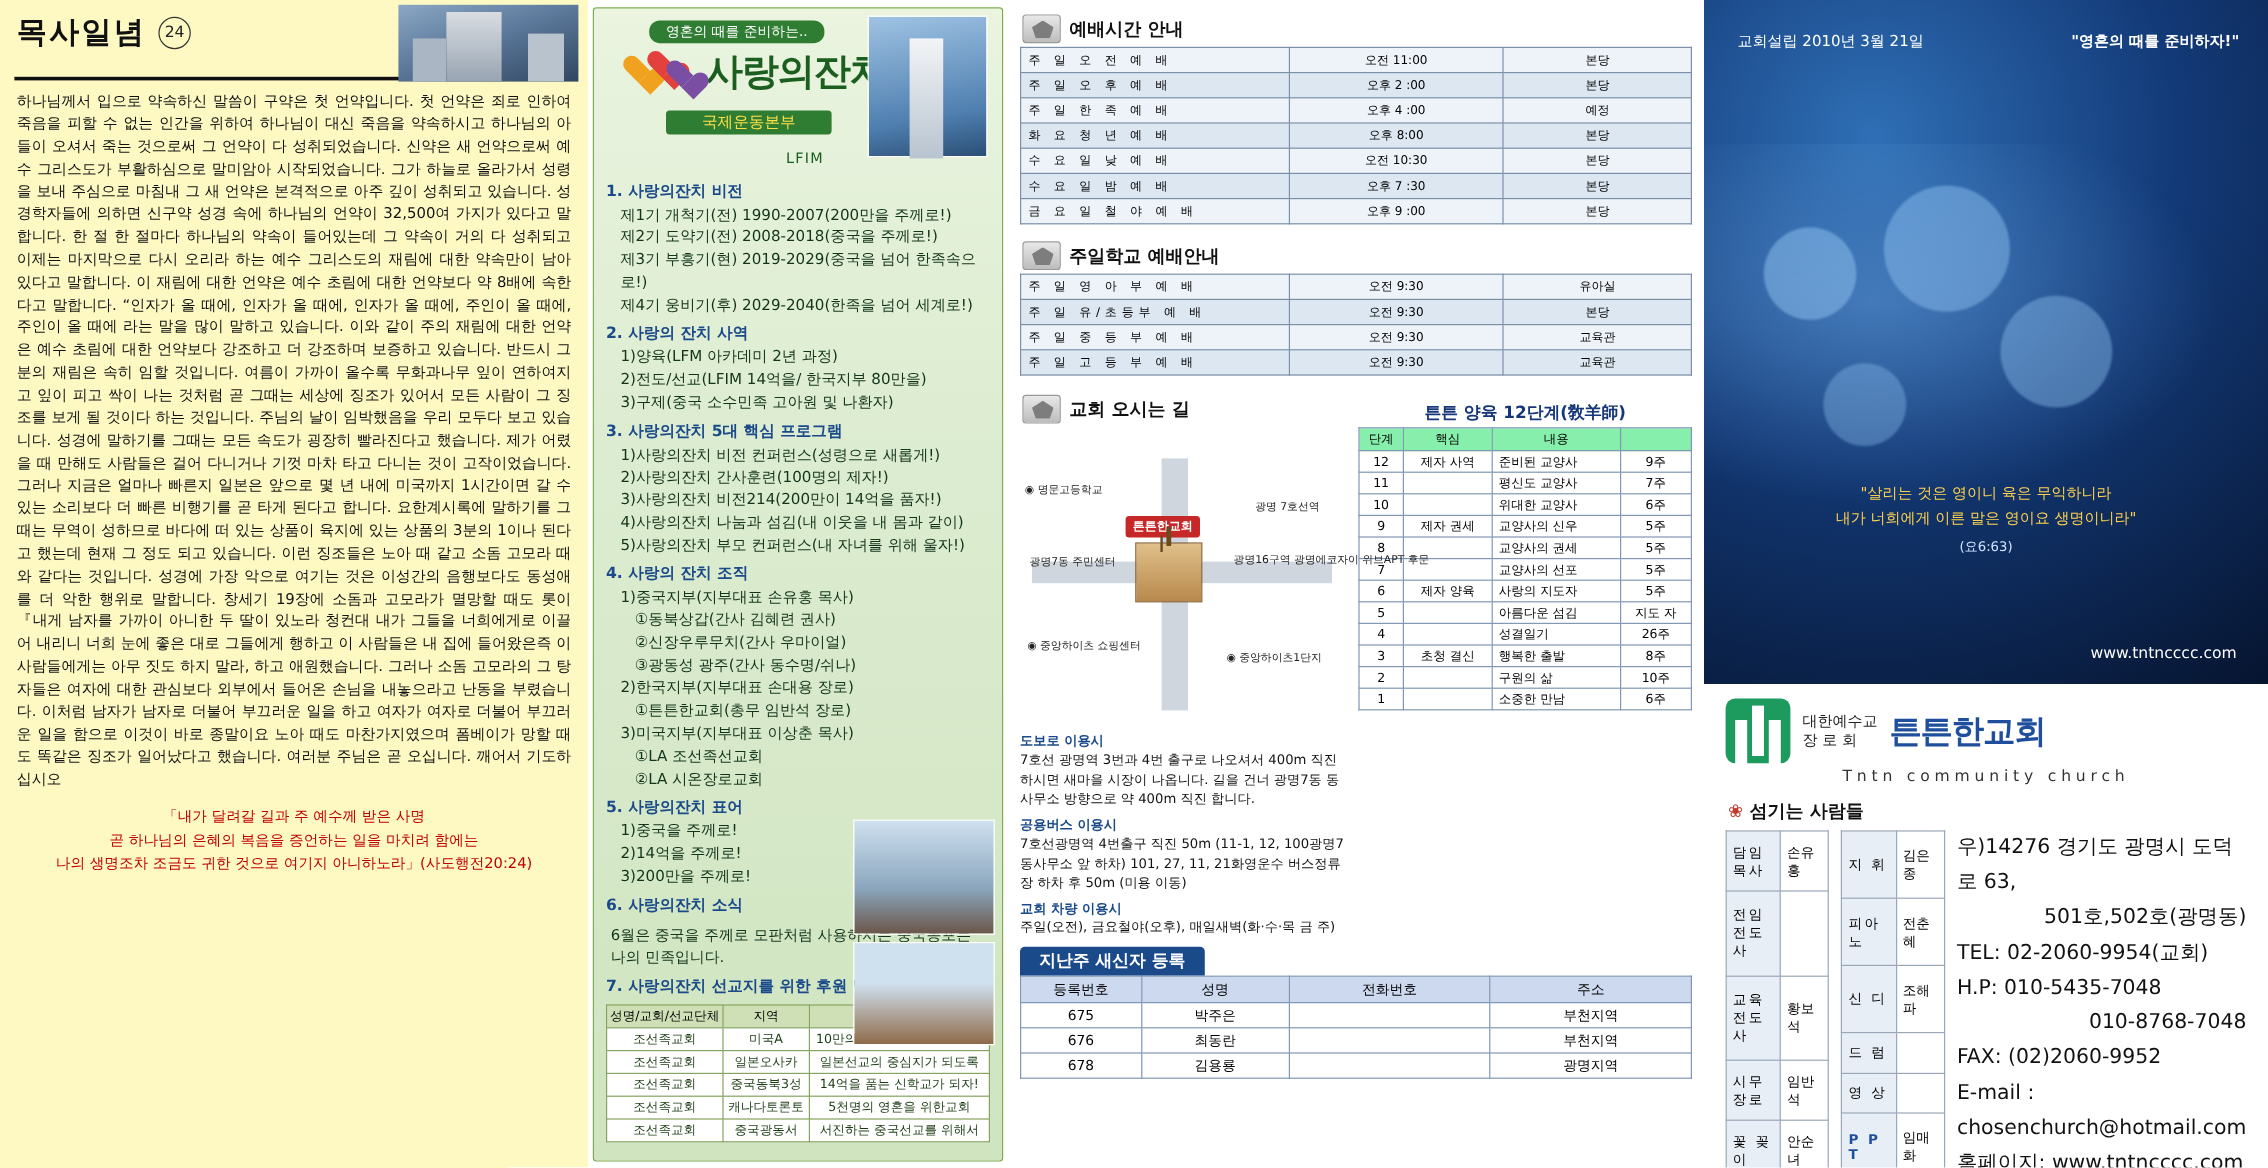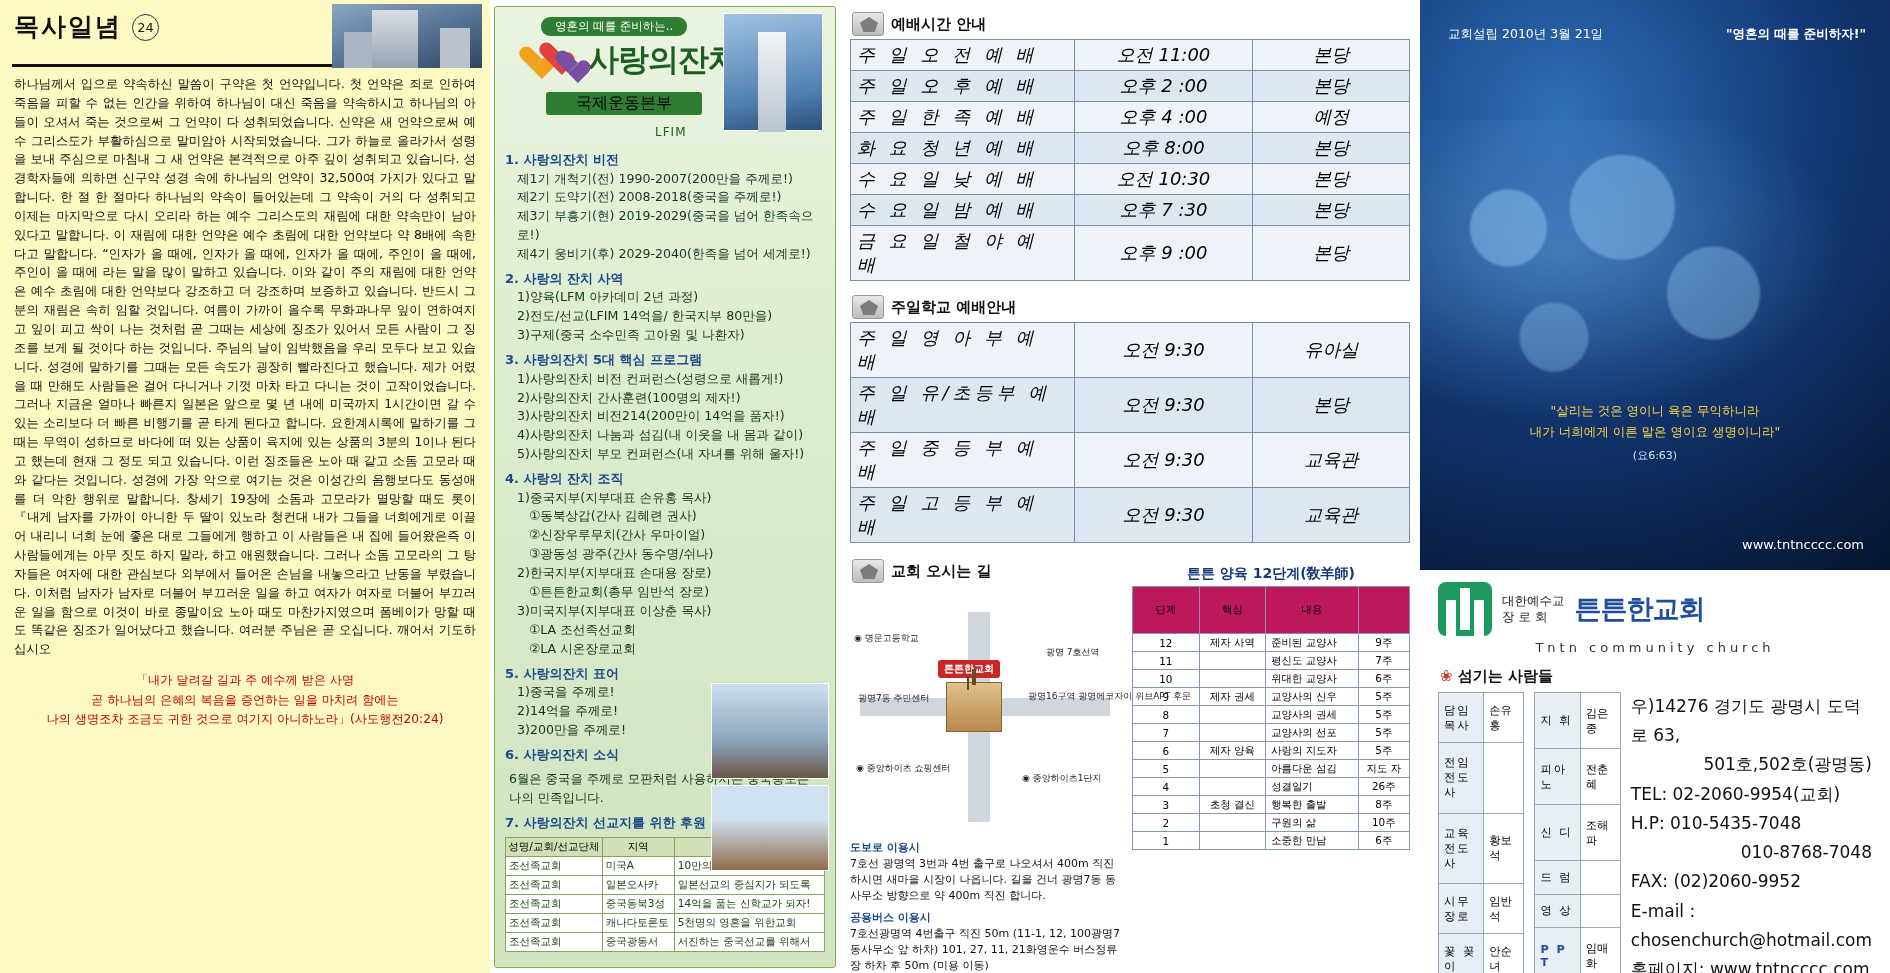--- a/index.html
+++ b/index.html
@@ -62,21 +62,21 @@
   .heart::before,.heart::after{
     content:""; position:absolute; width:14px;height:22px;border-radius:14px 14px 0 0;
   }
   .heart::before{left:13px;transform:rotate(-45deg);transform-origin:0 100%;}
   .heart::after{left:13px;transform:rotate(45deg);transform-origin:0 100%;}
   .h1{left:0;top:4px}.h1::before,.h1::after{background:#f0a11e}
   .h2{left:20px;top:0}.h2::before,.h2::after{background:#e2413d}
   .h3{left:36px;top:8px}.h3::before,.h3::after{background:#7a4fa3}
   .logo-title { font-size:31px; font-weight:bold; color:#1b5e20; letter-spacing:-1px; }
   .logo-sub {
-    display:inline-block;background:#2f7d32;color:#000000;font-size:16px;
+    display:inline-block;background:#2f7d32;color:#fde047;font-size:13px;
     padding:1px 30px;border-radius:3px;margin-top:3px;
   }
   .logo-lfim { position:absolute; left:150px; top:112px; font-size:12px; color:#1b5e20; letter-spacing:1px;}
   .logo-photo {
     position:absolute; right:2px; top:0; width:100px; height:118px;
     background:linear-gradient(170deg,#9fc3e3,#4f7fb0 70%,#2b4f75);
     border:1px solid #ffffff;
   }
   .logo-photo::after{
     content:"";position:absolute;left:34px;top:18px;width:28px;height:100px;
@@ -92,36 +92,36 @@
     background:linear-gradient(#cfe0ef,#8aa6bd 60%,#6b564a);
     border:1px solid #fff;
   }
   .temple-photo{
     position:absolute; right:6px; bottom:96px; width:118px; height:86px;
     background:linear-gradient(#cfe0ef 40%,#8f6b4a);
     border:1px solid #fff;
   }
   .g-table { width:100%; border-collapse:collapse; font-size:10.5px; margin-top:4px; background:#fff;}
   .g-table th { background:#cfe0b6; border:1px solid #86a35f; padding:2px 1px; font-weight:normal;}
-  .g-table td { border:1px solid #86a35f; padding:2px 3px; color:#1b3c12;}
+  .g-table td { border:1px solid #86a35f; padding:2px 3px; text-align:center; color:#1b3c12;}
 
   
   .col3 { width:580px; padding:8px 10px 4px 10px; font-size:12px; }
   .sec-head { display:flex; align-items:center; gap:7px; margin:4px 0 3px 2px; }
   .sec-head .ic {
     width:32px;height:24px;border-radius:3px;
     background:linear-gradient(#e8e8e8,#bdbdbd);
     border:1px solid #999; position:relative;
   }
   .sec-head .ic::after{
     content:"";position:absolute;left:7px;top:4px;width:18px;height:15px;
     background:#7d7d7d; clip-path:polygon(50% 0,100% 38%,82% 100%,18% 100%,0 38%);
   }
   .sec-title { font-size:15px; font-weight:bold; color:#111; }
-  table.sch { width:100%; border-collapse:collapse; font-size:18px;font-style:italic; }
+  table.sch { width:100%; border-collapse:collapse; font-size:10px; }
   table.sch td { border:1px solid #7b8fa8; padding:3px 6px; height:20px; }
   table.sch tr:nth-child(odd) td { background:#eef3f9; }
   table.sch tr:nth-child(even) td { background:#dde7f2; }
   table.sch td.c1 { width:40%; letter-spacing:4px; }
   table.sch td.c2 { width:32%; text-align:center; }
   table.sch td.c3 { width:28%; text-align:center; }
   .two-col { display:flex; gap:10px; margin-top:6px; }
   .map-box { width:272px; }
   .map-canvas {
     position:relative; height:248px; background:#fff; font-size:9px; color:#222;
@@ -138,21 +138,21 @@
     position:absolute; left:96px; top:96px; width:56px; height:50px;
     background:linear-gradient(#e0c08a,#b8894d); border:1px solid #8a6432;
   }
   .church-bldg::after{
     content:""; position:absolute; left:25px; top:-14px; width:4px; height:16px; background:#6b4a20;
     box-shadow:-6px 6px 0 -1px #6b4a20;
   }
   .step-box { flex:1; }
   .step-title { text-align:center; font-size:14px; font-weight:bold; color:#16367a; margin-bottom:3px;}
   table.step { width:100%; border-collapse:collapse; font-size:10.4px; }
-  table.step th { background:#be185d; border:1px solid #8197b6; padding:16px; font-weight:normal; }
+  table.step th { background:#86efac; border:1px solid #8197b6; padding:2px; font-weight:normal; }
   table.step td { border:1px solid #8197b6; padding:1.5px 3px; text-align:center; }
   table.step td.nm { text-align:left; padding-left:5px; }
   .dir-note { font-size:11px; line-height:1.45; margin-top:6px; color:#111; }
   .dir-note b { color:#1b4a8a; }
   .newmem-title {
     display:inline-block; background:#1b4a8a; color:#fff; font-size:14px; font-weight:bold;
     padding:3px 16px; border-radius:4px 4px 0 0; margin-top:8px;
   }
   table.newmem { width:100%; border-collapse:collapse; font-size:11.5px; }
   table.newmem th { background:#ccd9ee; border:1px solid #8197b6; padding:3px; font-weight:normal; }

